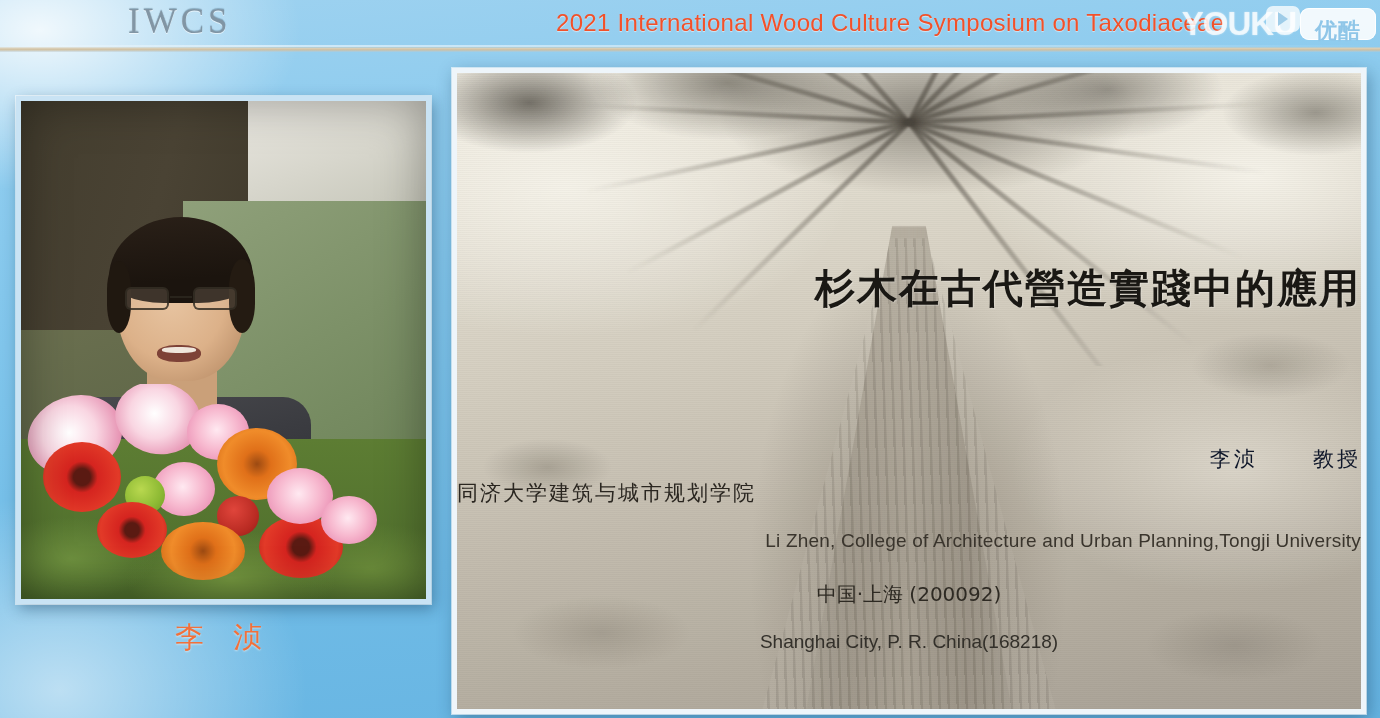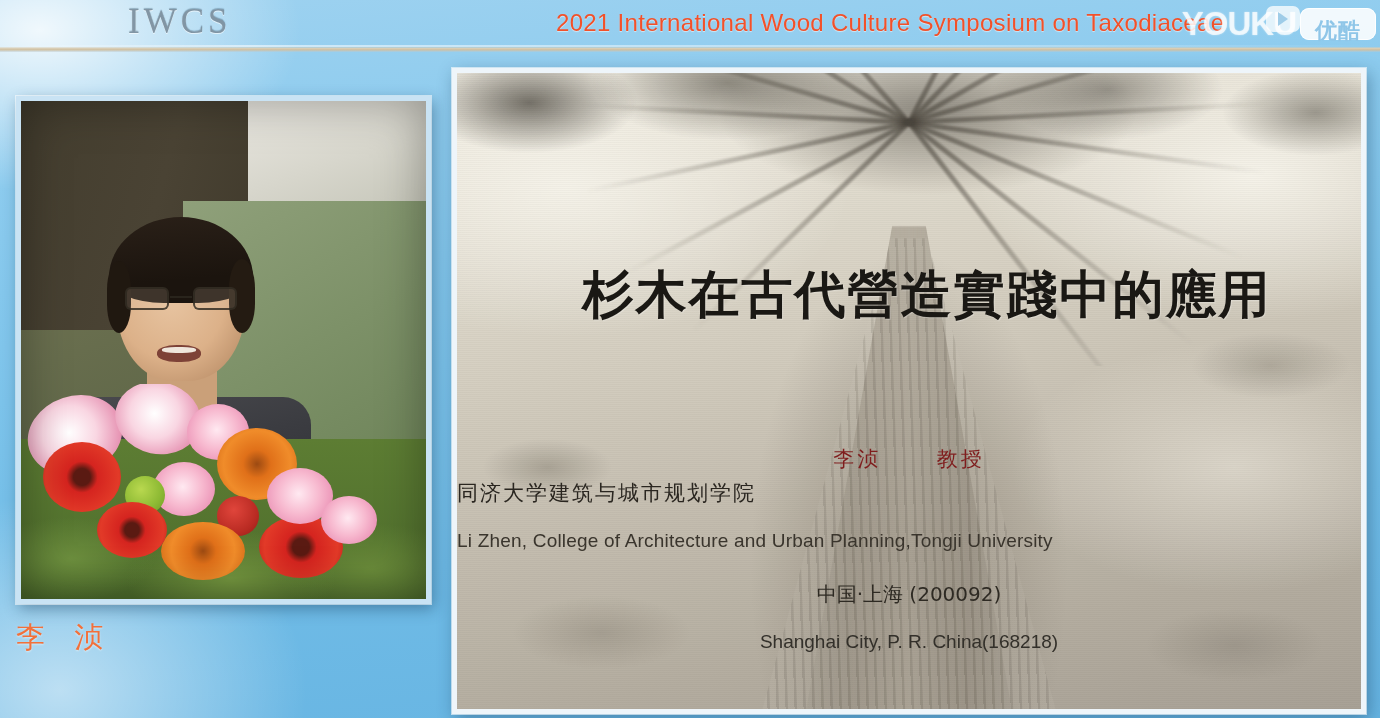--- a/index.html
+++ b/index.html
@@ -214,20 +214,21 @@
   }
   .v-vig{
     position:absolute; inset:0;
     box-shadow: inset 0 0 48px rgba(0,0,0,.35);
     pointer-events:none;
   }
 
   
   .speaker-name{
     position:absolute; left:16px; top:618px; width:415px;
+    text-align:center;
     font-family:"DejaVu Sans", sans-serif;
     font-size:29px; font-weight:400; letter-spacing:10px;
     color:#f2703a;
     text-shadow:0 1px 2px rgba(255,255,255,.55);
   }
 
   
   .slide-frame{
     position:absolute; left:452px; top:68px; width:914px; height:646px;
     background:#eef5fa;
@@ -301,23 +302,23 @@
   .grain{
     position:absolute; inset:0; opacity:.20;
     background:repeating-linear-gradient(0deg, rgba(0,0,0,.10) 0 1px, rgba(255,255,255,.06) 1px 2px);
     mix-blend-mode:multiply;
   }
 
   
   .slide-text{ position:absolute; inset:0; }
   .s-title-cn{
     position:absolute; left:0; right:0; top:188px;
-    text-align:center;
-    font-family:"DejaVu Sans", sans-serif;
-    font-weight:700; font-size:51px; letter-spacing:2px;
+    text-align:right;
+    font-family:"DejaVu Sans", sans-serif;
+    font-weight:700; font-size:40px; letter-spacing:2px;
     color:#1a1814;
     text-shadow:1px 1px 1px rgba(255,255,255,.28);
     margin-left:36px;
   }
   .s-title-en{
     position:absolute; left:-14px; right:0; top:272px;
     text-align:center;
     font-family:"Liberation Serif", serif;
     font-weight:400; font-size:31px; letter-spacing:2.2px;
     color:#211e19;
@@ -326,35 +327,35 @@
   }
   .s-title-en2{
     position:absolute; left:0; right:0; top:314px;
     text-align:center;
     font-family:"Liberation Serif", serif;
     font-weight:400; font-size:31px; letter-spacing:2.2px;
     color:#211e19;
   }
   .s-author-cn{
     position:absolute; left:0; right:0; top:372px;
-    text-align:center;
+    text-align:right;
     font-family:"DejaVu Sans", sans-serif;
     font-size:21px; font-weight:400; letter-spacing:3px;
-    color:#7f1d1d;
+    color:#0f172a;
   }
   .s-author-cn .gap{ display:inline-block; width:36px; }
   .s-affil-cn{
     position:absolute; left:0; right:0; top:406px;
     font-family:"DejaVu Sans", sans-serif;
     font-size:21px; font-weight:400; letter-spacing:2px;
     color:#2a2620;
   }
   .s-affil-en{
     position:absolute; left:0; right:0; top:457px;
-    text-align:left;
+    text-align:right;
     font-family:"Liberation Sans", sans-serif;
     font-size:19px; font-weight:400; letter-spacing:.2px;
     color:#3a352d;
   }
   .s-city-cn{
     position:absolute; left:0; right:0; top:508px;
     text-align:center;
     font-family:"DejaVu Sans", sans-serif;
     font-size:20px; font-weight:400;
     color:#2e2a23;

